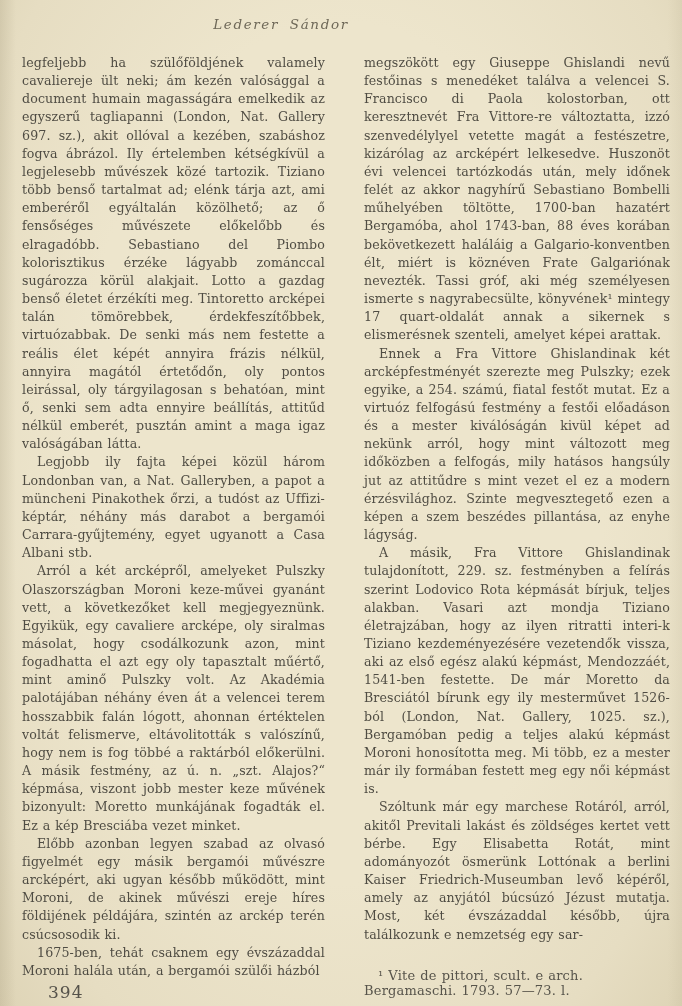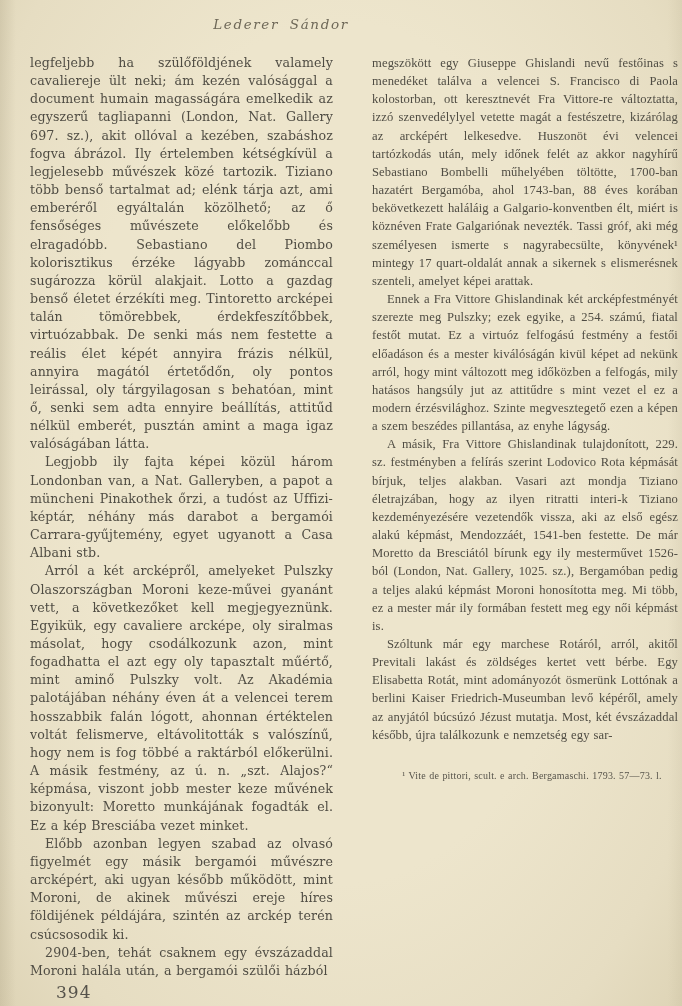--- a/index.html
+++ b/index.html
@@ -32,54 +32,54 @@
   }
   .column {
     position: absolute;
     top: 54px;
     text-align: justify;
     font-size: 12.6px;
     line-height: 18.15px;
     letter-spacing: 0.12px;
     word-spacing: 0.6px;
   }
-  .column-left  { left: 30px;  width: 303px; }
-  .column-right { left: 372px; width: 306px; font-family: Liberation Serif, serif; }
+  .column-left  { left: 22px;  width: 303px; }
+  .column-right { left: 364px; width: 306px; }
   .column p { margin: 0; text-indent: 0; }
   .column p.indent { text-indent: 15px; }
   .page-number {
     margin-top: 3px;
     padding-left: 26px;
     font-size: 17px;
     letter-spacing: 1px;
     color: #55524a;
   }
   .footnote {
     margin-top: 24px;
-    font-size: 10px;
+    font-size: 13px;
     line-height: 15px;
     letter-spacing: 0.2px;
-    text-align: center;
+    text-align: left;
     color: #57544b;
   }
   .footnote .fn-text { display: block; text-indent: 14px; }
 </style>
 </head>
 <body>
 
 <div class="page">
 
   <div class="running-header">Lederer Sándor</div>
 
   <div class="column column-left">
     <p>legfeljebb ha szülőföldjének valamely cavaliereje ült neki; ám kezén valósággal a document humain magasságára emelkedik az egyszerű tagliapanni (London, Nat. Gallery 697. sz.), akit ollóval a kezében, szabáshoz fogva ábrázol. Ily értelemben kétségkívül a legjelesebb művészek közé tartozik. Tiziano több benső tartalmat ad; elénk tárja azt, ami emberéről egyáltalán közölhető; az ő fensőséges művészete előkelőbb és elragadóbb. Sebastiano del Piombo kolorisztikus érzéke lágyabb zománccal sugározza körül alakjait. Lotto a gazdag benső életet érzékíti meg. Tintoretto arcképei talán tömörebbek, érdekfeszítőbbek, virtuózabbak. De senki más nem festette a reális élet képét annyira frázis nélkül, annyira magától értetődőn, oly pontos leirással, oly tárgyilagosan s behatóan, mint ő, senki sem adta ennyire beállítás, attitűd nélkül emberét, pusztán amint a maga igaz valóságában látta.</p>
     <p class="indent">Legjobb ily fajta képei közül három Londonban van, a Nat. Galleryben, a papot a müncheni Pinakothek őrzi, a tudóst az Uffizi-képtár, néhány más darabot a bergamói Carrara-gyűjtemény, egyet ugyanott a Casa Albani stb.</p>
     <p class="indent">Arról a két arcképről, amelyeket Pulszky Olaszországban Moroni keze-művei gyanánt vett, a következőket kell megjegyeznünk. Egyikük, egy cavaliere arcképe, oly siralmas másolat, hogy csodálkozunk azon, mint fogadhatta el azt egy oly tapasztalt műértő, mint aminő Pulszky volt. Az Akadémia palotájában néhány éven át a velencei terem hosszabbik falán lógott, ahonnan értéktelen voltát felismerve, eltávolitották s valószínű, hogy nem is fog többé a raktárból előkerülni. A másik festmény, az ú. n. „szt. Alajos?“ képmása, viszont jobb mester keze művének bizonyult: Moretto munkájának fogadták el. Ez a kép Bresciába vezet minket.</p>
     <p class="indent">Előbb azonban legyen szabad az olvasó figyelmét egy másik bergamói művészre arcképért, aki ugyan később működött, mint Moroni, de akinek művészi ereje híres földijének példájára, szintén az arckép terén csúcsosodik ki.</p>
-    <p class="indent">2904-ben, tehát csaknem egy évszázaddal Moroni halála után, a bergamói szülői házból</p>
+    <p class="indent">1675-ben, tehát csaknem egy évszázaddal Moroni halála után, a bergamói szülői házból</p>
     <div class="page-number">394</div>
   </div>
 
   <div class="column column-right">
     <p>megszökött egy Giuseppe Ghislandi nevű festőinas s menedéket találva a velencei S. Francisco di Paola kolostorban, ott keresztnevét Fra Vittore-re változtatta, izzó szenvedélylyel vetette magát a festészetre, kizárólag az arcképért lelkesedve. Huszonöt évi velencei tartózkodás után, mely időnek felét az akkor nagyhírű Sebastiano Bombelli műhelyében töltötte, 1700-ban hazatért Bergamóba, ahol 1743-ban, 88 éves korában bekövetkezett haláláig a Galgario-konventben élt, miért is köznéven Frate Galgariónak nevezték. Tassi gróf, aki még személyesen ismerte s nagyrabecsülte, könyvének¹ mintegy 17 quart-oldalát annak a sikernek s elismerésnek szenteli, amelyet képei arattak.</p>
     <p class="indent">Ennek a Fra Vittore Ghislandinak két arcképfestményét szerezte meg Pulszky; ezek egyike, a 254. számú, fiatal festőt mutat. Ez a virtuóz felfogású festmény a festői előadáson és a mester kiválóságán kivül képet ad nekünk arról, hogy mint változott meg időközben a felfogás, mily hatásos hangsúly jut az attitűdre s mint vezet el ez a modern érzésvilághoz. Szinte megvesztegető ezen a képen a szem beszédes pillantása, az enyhe lágyság.</p>
     <p class="indent">A másik, Fra Vittore Ghislandinak tulajdonított, 229. sz. festményben a felírás szerint Lodovico Rota képmását bírjuk, teljes alakban. Vasari azt mondja Tiziano életrajzában, hogy az ilyen ritratti interi-k Tiziano kezdeményezésére vezetendők vissza, aki az első egész alakú képmást, Mendozzáét, 1541-ben festette. De már Moretto da Bresciától bírunk egy ily mesterművet 1526-ból (London, Nat. Gallery, 1025. sz.), Bergamóban pedig a teljes alakú képmást Moroni honosította meg. Mi több, ez a mester már ily formában festett meg egy női képmást is.</p>
     <p class="indent">Szóltunk már egy marchese Rotáról, arról, akitől Previtali lakást és zöldséges kertet vett bérbe. Egy Elisabetta Rotát, mint adományozót ösmerünk Lottónak a berlini Kaiser Friedrich-Museumban levő képéről, amely az anyjától búcsúzó Jézust mutatja. Most, két évszázaddal később, újra találkozunk e nemzetség egy sar-</p>
     <div class="footnote">
       <span class="fn-text">¹ Vite de pittori, scult. e arch. Bergamaschi. 1793. 57—73. l.</span>

